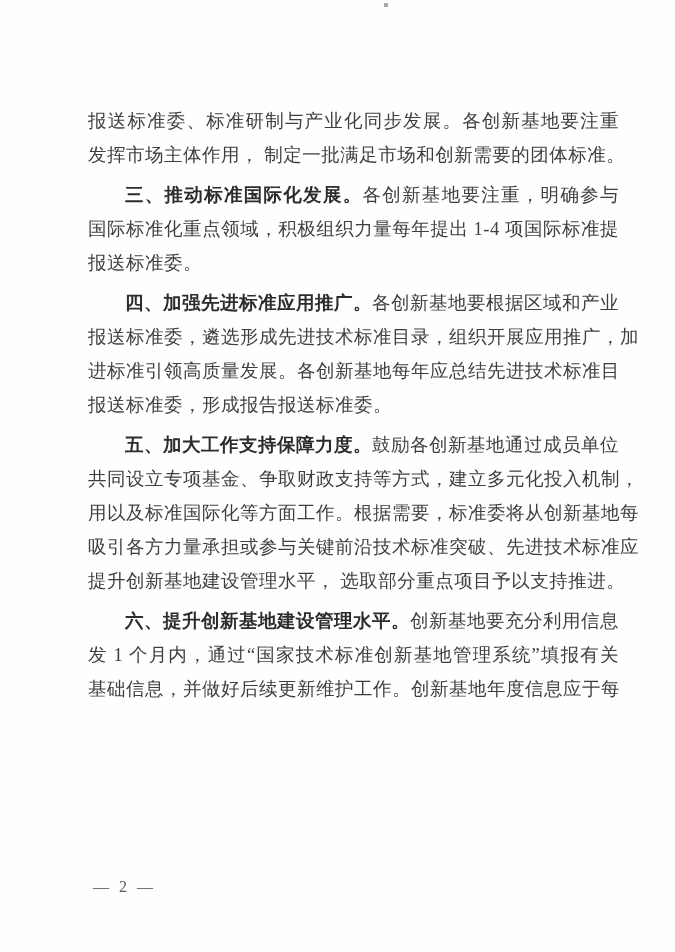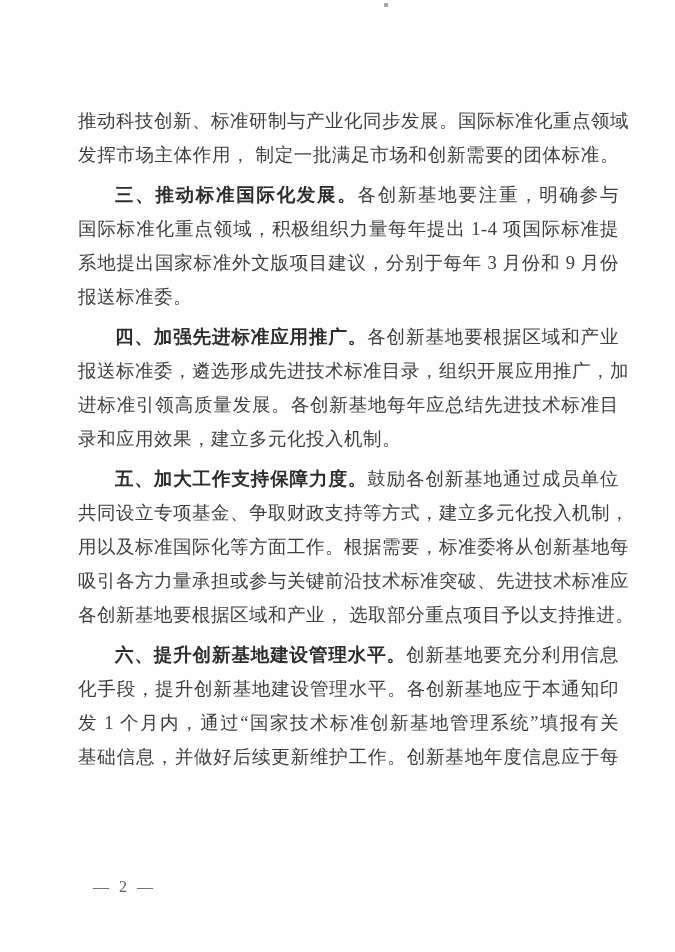--- a/index.html
+++ b/index.html
@@ -46,54 +46,53 @@
     text-align-last: left;
   }
   .line.head {
     margin-top: 6px;
     text-indent: 2em;
   }
   .line b {
     font-family: "Liberation Sans", "DejaVu Sans", sans-serif;
     font-weight: bold;
     color: #2c2c2c;
+    margin-left: 10px;
   }
   .footer {
     position: absolute;
     left: 93px;
     top: 876px;
     font-size: 16px;
     line-height: 22px;
     color: #5d5d5d;
     letter-spacing: 3px;
     font-family: "Liberation Serif", "DejaVu Serif", serif;
   }
 </style>
 </head>
 <body>
 
 <div class="page">
   <div class="scan-dot"></div>
 
   <div class="content">
-    <div class="line"><b></b><span>推动科技创新、标准研制与产业化同步发展。国际标准化重点领域</span></div>
+    <div class="line"><b></b><span>报送标准委、标准研制与产业化同步发展。各创新基地要注重</span></div>
     <div class="line"><b></b><span>发挥市场主体作用， 制定一批满足市场和创新需要的团体标准。</span></div>
     <div class="line head"><b>三、推动标准国际化发展。</b><span>各创新基地要注重，明确参与</span></div>
     <div class="line"><b></b><span>国际标准化重点领域，积极组织力量每年提出 1-4 项国际标准提</span></div>
-    <div class="line"><b></b><span>系地提出国家标准外文版项目建议，分别于每年 3 月份和 9 月份</span></div>
     <div class="line short"><b></b><span>报送标准委。</span></div>
     <div class="line head"><b>四、加强先进标准应用推广。</b><span>各创新基地要根据区域和产业</span></div>
     <div class="line"><b></b><span>报送标准委，遴选形成先进技术标准目录，组织开展应用推广，加</span></div>
     <div class="line"><b></b><span>进标准引领高质量发展。各创新基地每年应总结先进技术标准目</span></div>
-    <div class="line short"><b></b><span>录和应用效果，建立多元化投入机制。</span></div>
+    <div class="line short"><b></b><span>报送标准委，形成报告报送标准委。</span></div>
     <div class="line head"><b>五、加大工作支持保障力度。</b><span>鼓励各创新基地通过成员单位</span></div>
     <div class="line"><b></b><span>共同设立专项基金、争取财政支持等方式，建立多元化投入机制，</span></div>
     <div class="line"><b></b><span>用以及标准国际化等方面工作。根据需要，标准委将从创新基地每</span></div>
     <div class="line"><b></b><span>吸引各方力量承担或参与关键前沿技术标准突破、先进技术标准应</span></div>
-    <div class="line short"><b></b><span>各创新基地要根据区域和产业， 选取部分重点项目予以支持推进。</span></div>
+    <div class="line short"><b></b><span>提升创新基地建设管理水平， 选取部分重点项目予以支持推进。</span></div>
     <div class="line head"><b>六、提升创新基地建设管理水平。</b><span>创新基地要充分利用信息</span></div>
-    <div class="line"><b></b><span>化手段，提升创新基地建设管理水平。各创新基地应于本通知印</span></div>
     <div class="line"><b></b><span>发 1 个月内，通过“国家技术标准创新基地管理系统”填报有关</span></div>
     <div class="line"><b></b><span>基础信息，并做好后续更新维护工作。创新基地年度信息应于每</span></div>
   </div>
 
   <div class="footer">— 2 —</div>
 </div>
 
 </body></html>

